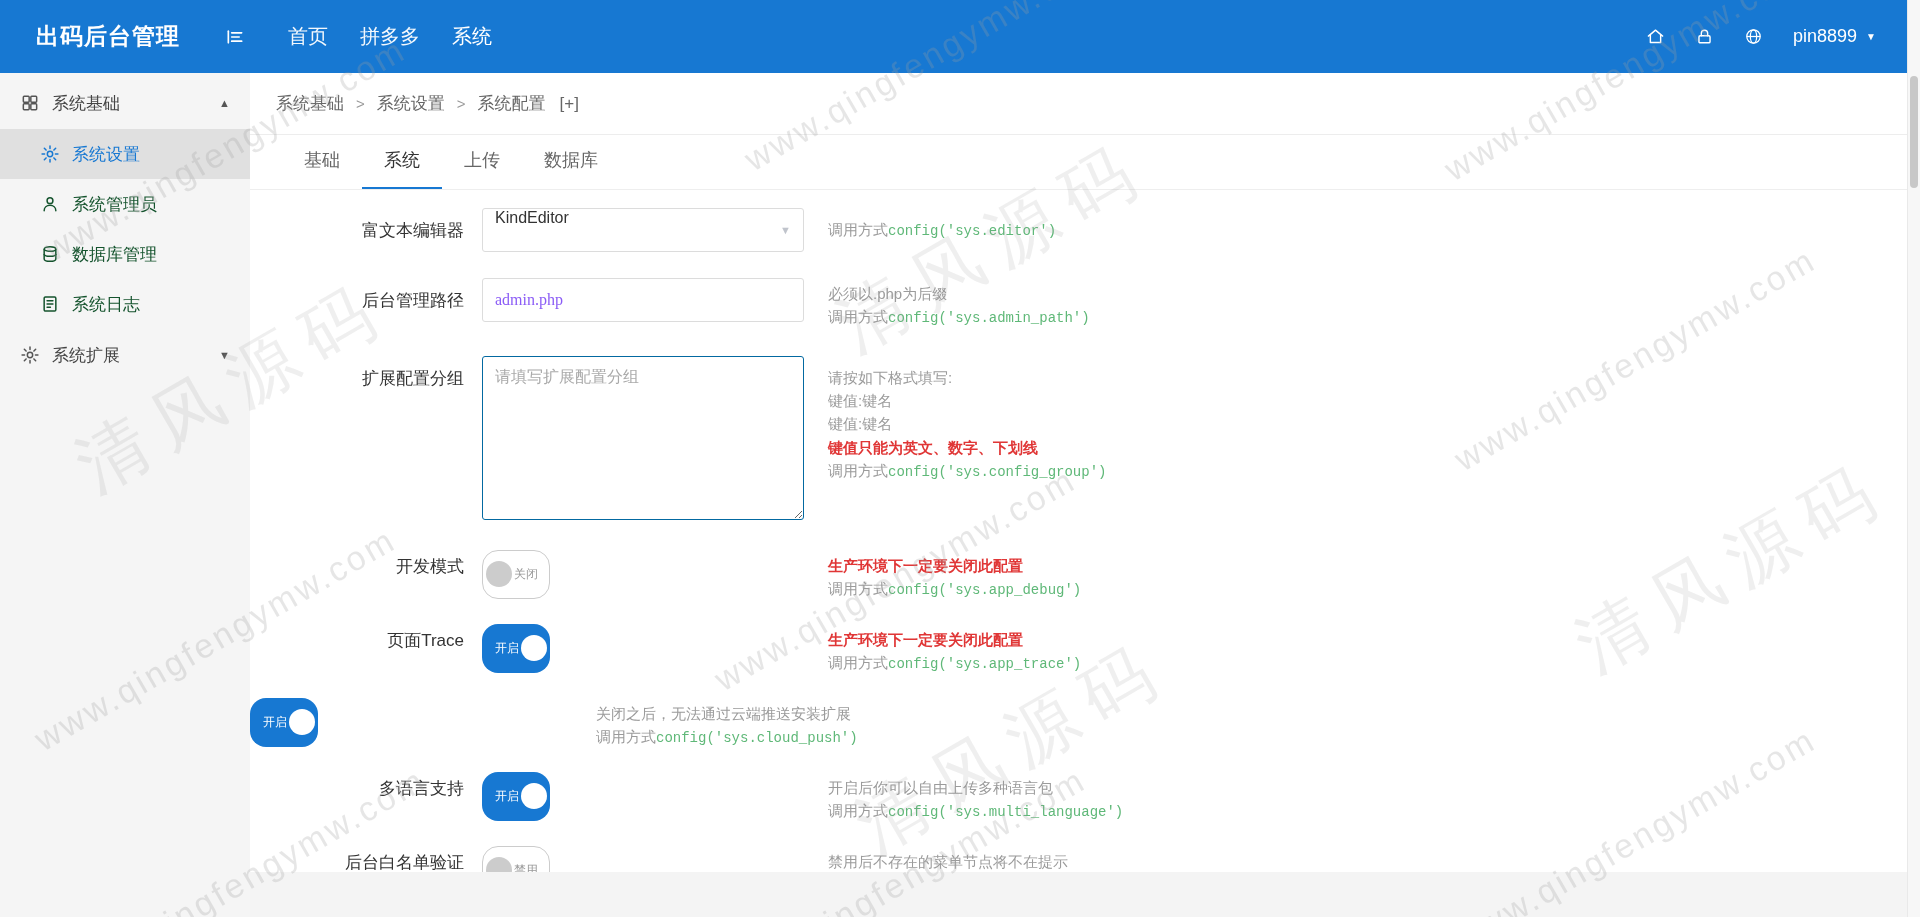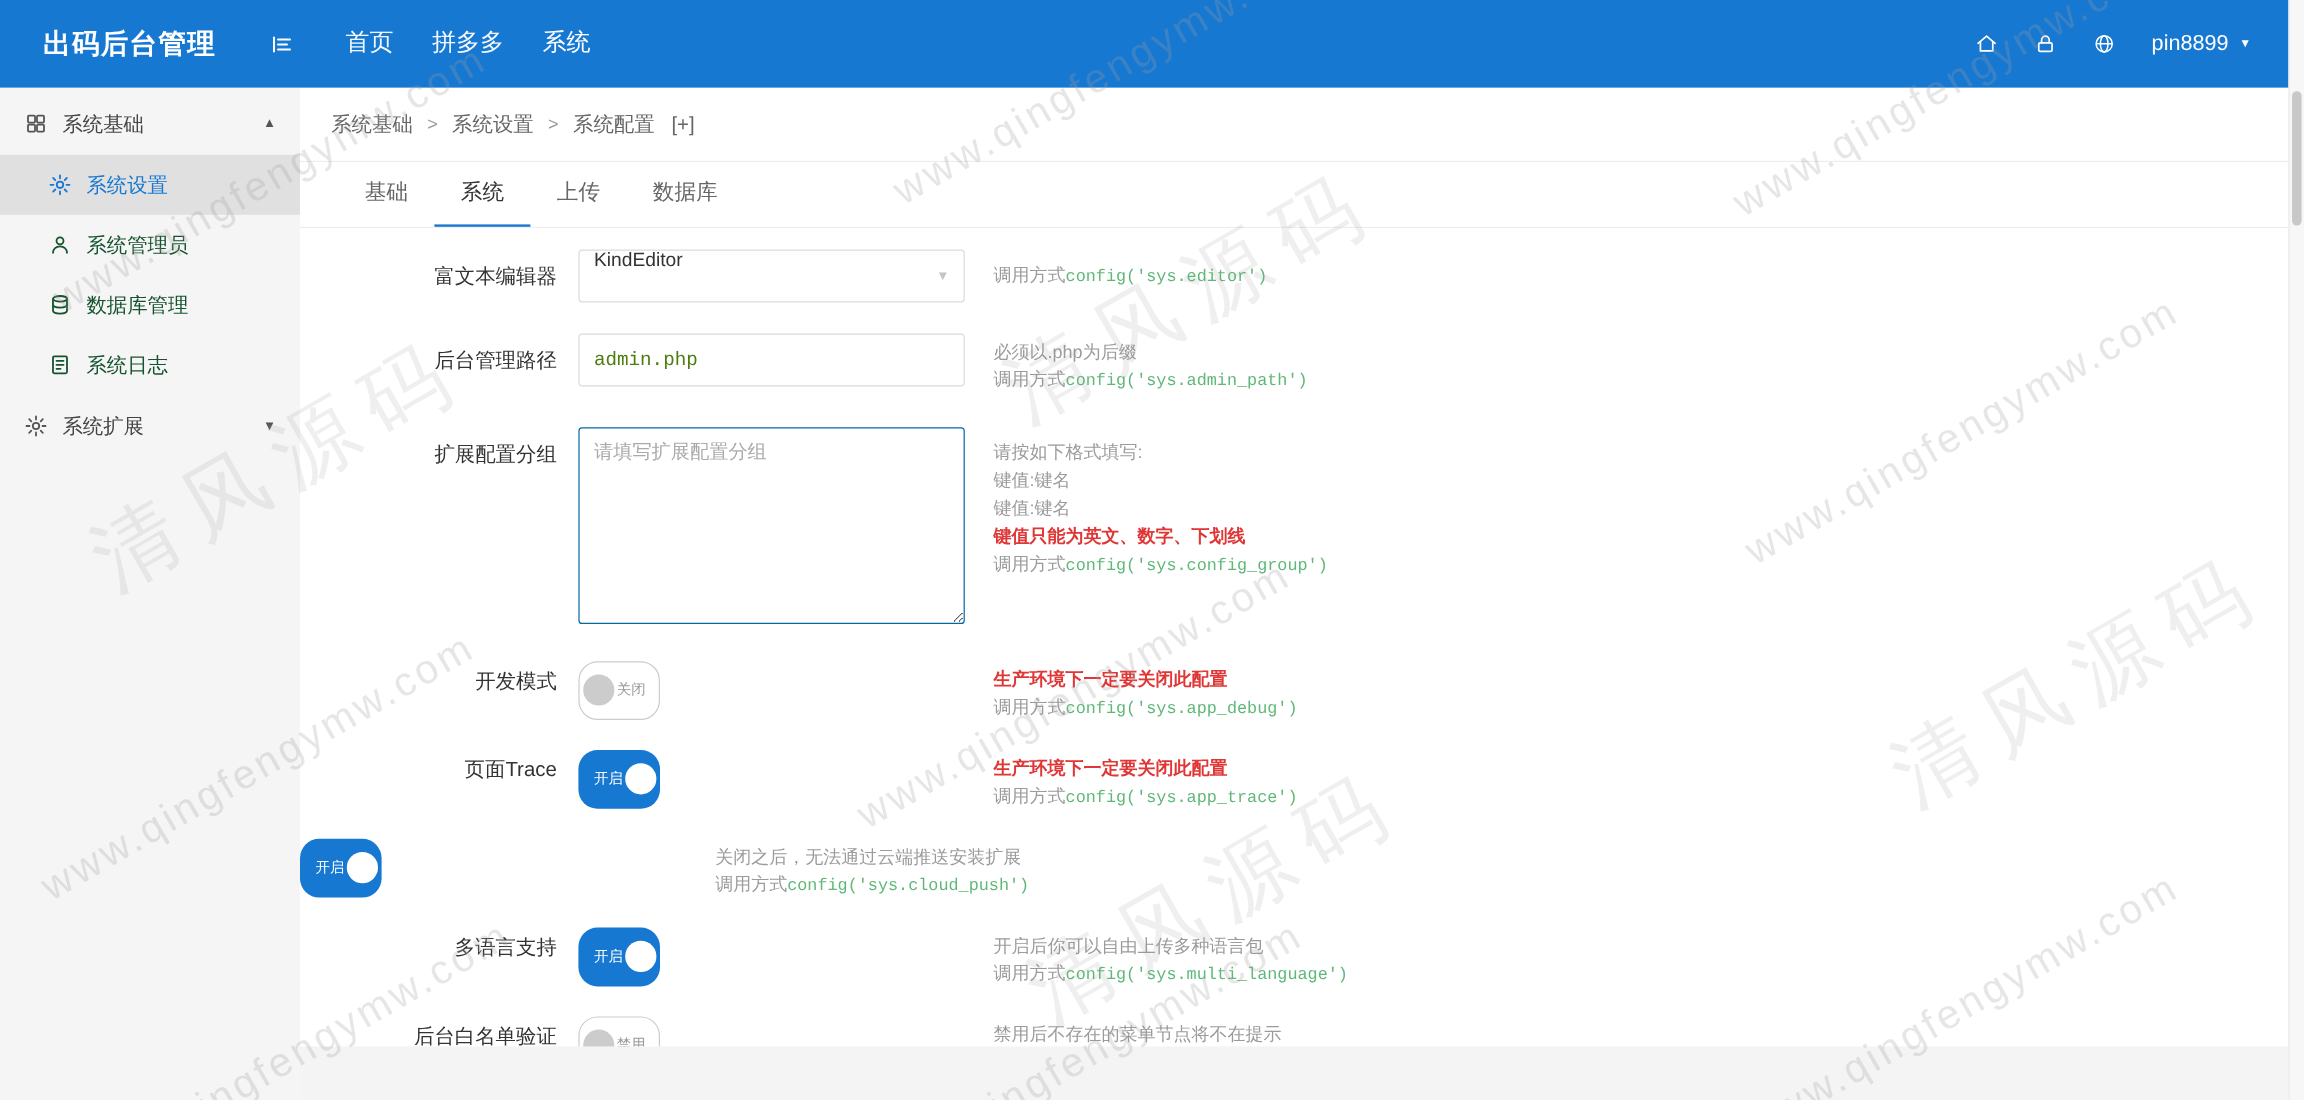--- a/index.html
+++ b/index.html
@@ -55,21 +55,21 @@
   .form-row.row-toggle { margin-bottom:22px; }
   .col-label { width:232px; flex:0 0 232px; text-align:right; padding-right:18px; font-size:17px; color:#333; padding-top:11px; white-space:nowrap; }
   .row-toggle .col-label { padding-top:5px; }
   .col-control { width:322px; flex:0 0 322px; }
   .col-hint { margin-left:24px; padding-top:4px; }
   .col-hint.pt-mid { padding-top:10px; }
   .hint-line { font-size:15px; color:#9b9b9b; line-height:1.55; }
   .hint-code { font-family:Liberation Mono, monospace; color:#5fb878; font-size:14px; }
   .hint-warning { color:#e03636; font-weight:700; }
 
-  .text-input { width:100%; height:44px; border:1px solid #dcdcdc; border-radius:3px; padding:0 12px; font-size:16px; color:#4d7c0f; outline:none; background:#fff; font-family:Liberation Mono, monospace; }
+  .text-input { width:100%; height:44px; border:1px solid #dcdcdc; border-radius:3px; padding:0 12px; font-size:16px; color:#8b5cf6; outline:none; background:#fff; font-family:Liberation Serif, serif; }
   .textarea { width:100%; height:164px; border:1px solid #0369a1; border-radius:3px; padding:10px 12px; font-size:16px; color:#333; outline:none; background:#fff; font-family:inherit; }
   ::placeholder { color:#aaa; }
 
   .select-box { position:relative; width:100%; height:44px; border:1px solid #dcdcdc; border-radius:3px; background:#fff; display:flex; align-items:flex-start; padding:0 30px 0 12px; font-size:16px; color:#333; cursor:pointer; }
   .select-caret { position:absolute; right:12px; top:50%; transform:translateY(-50%); color:#c0c4cc; font-size:11px; }
 
   .toggle { width:68px; height:49px; border-radius:16px; position:relative; cursor:pointer; font-size:12px; }
   .toggle .knob { position:absolute; top:50%; transform:translateY(-50%); width:26px; height:26px; border-radius:50%; }
   .toggle .t-label { position:absolute; top:50%; transform:translateY(-50%); }
   .toggle.on { background:#1778d2; color:#fff; }

